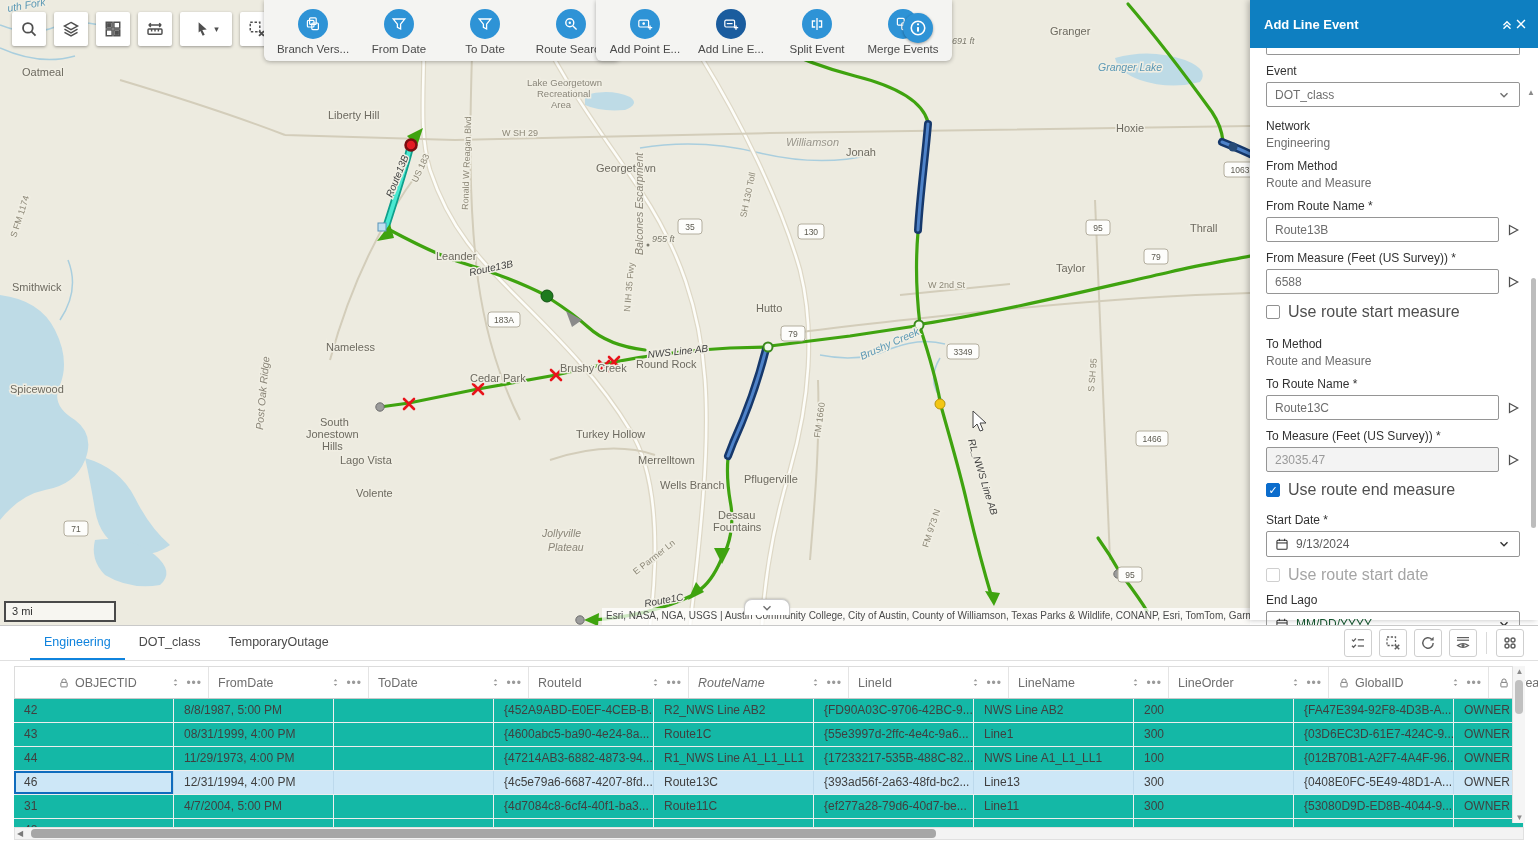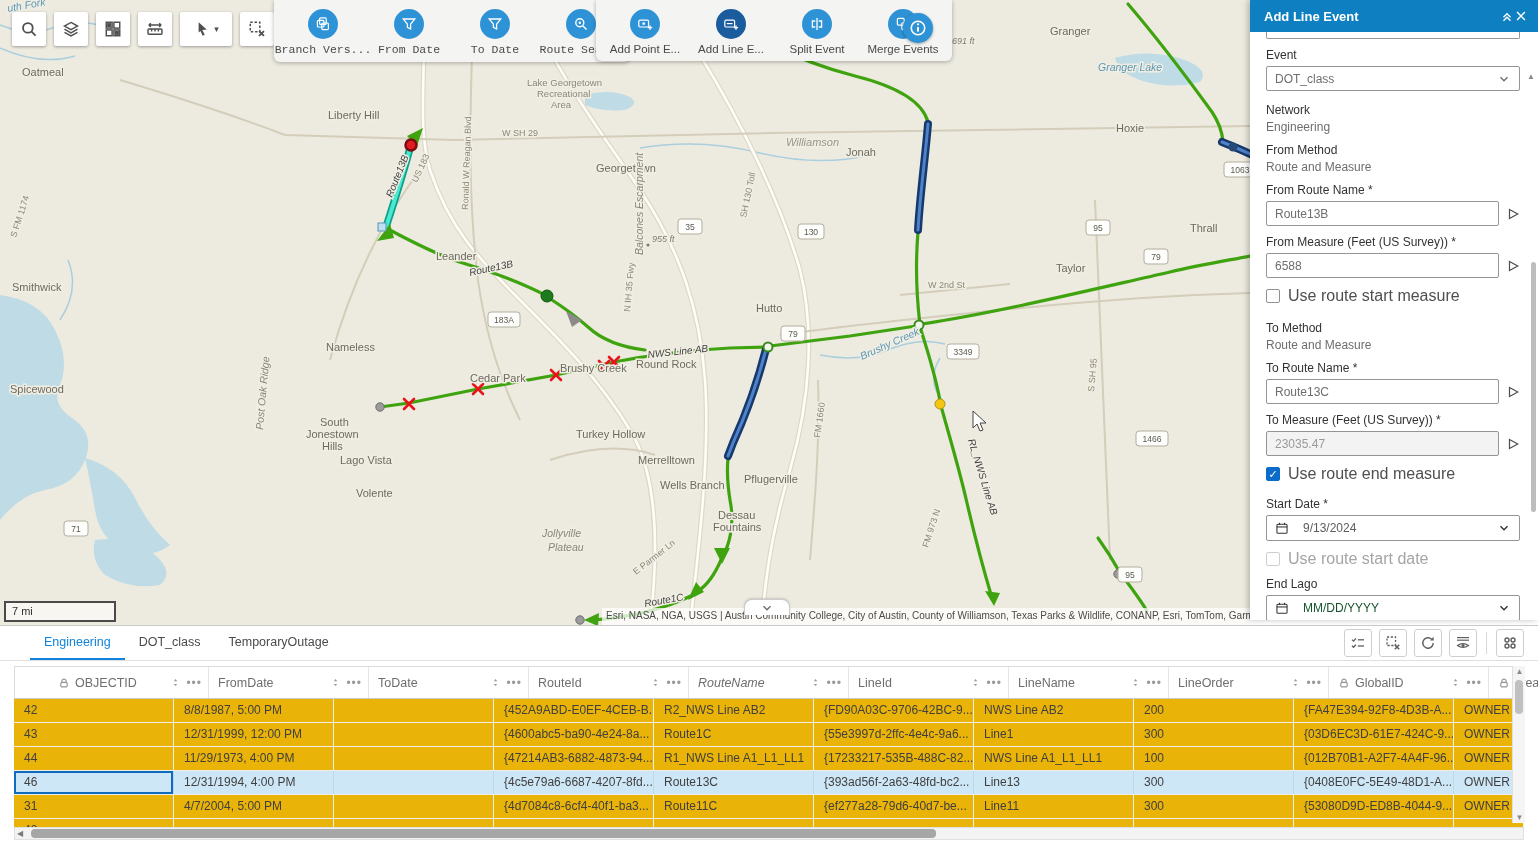--- a/index.html
+++ b/index.html
@@ -36,21 +36,21 @@
   .info-btn { position:absolute; left:903px; top:13px; width:30px; height:30px; border-radius:50%; background:#2e93d6; color:#fff; display:flex; align-items:center; justify-content:center; box-shadow:0 1px 3px rgba(0,0,0,.35); cursor:pointer; }
   .info-btn svg { width:18px; height:18px; }
 
   .scalebar { position:absolute; left:4px; top:601px; width:112px; height:21px; border:2px solid #4a4a4a; background:rgba(255,255,255,.55); font-size:11px; color:#333; padding:2px 0 0 6px; }
   .attribution { position:absolute; right:0; top:608px; width:648px; height:17px; background:rgba(255,255,255,.75); font-size:10px; color:#4a4a4a; white-space:nowrap; overflow:hidden; padding:2px 4px 0 4px; }
   .attr-collapse { position:absolute; left:744px; top:599px; width:46px; height:16px; background:#fff; border:1px solid #ccc; border-bottom:none; border-radius:8px 8px 0 0; display:flex; align-items:center; justify-content:center; color:#6e6e6e; cursor:pointer; box-shadow:0 -1px 2px rgba(0,0,0,.15); }
   .attr-collapse svg { width:12px; height:12px; }
 
   
   .panel { position:absolute; left:1250px; top:0; width:288px; height:620px; background:#fff; box-shadow:-2px 0 6px rgba(0,0,0,.25); font-size:12px; color:#323232; }
-  .panel-header { height:32px; background:#0e7fc1; color:#fff; display:flex; align-items:center; padding:0 10px 0 14px; }
+  .panel-header { height:48px; background:#0e7fc1; color:#fff; display:flex; align-items:center; padding:0 10px 0 14px; }
   .panel-title { font-size:13px; font-weight:bold; flex:1; }
   .panel-hicon { width:22px; height:22px; display:flex; align-items:center; justify-content:center; color:#fff; cursor:pointer; }
   .panel-hicon svg { width:14px; height:14px; }
   .panel-body { position:relative; padding:0 18px 0 16px; height:588px; overflow:hidden; }
   .clipped-input { height:7px; border:1px solid #959595; border-top:none; border-radius:0 0 2px 2px; margin-top:0; }
   .f-label { margin-top:9px; font-size:12px; color:#323232; }
   .f-value { margin-top:3px; font-size:12px; color:#6e6e6e; }
   .sel-box { margin-top:4px; height:25px; border:1px solid #959595; border-radius:2px; display:flex; align-items:center; padding:0 8px; color:#6e6e6e; cursor:pointer; }
   .sel-box .sel-text { flex:1; font-size:12px; }
   .sel-box svg { width:11px; height:11px; color:#6e6e6e; }
@@ -58,21 +58,21 @@
   .input-row input { flex:1; height:25px; border:1px solid #959595; border-radius:2px; padding:0 8px; font-size:12px; color:#6e6e6e; font-family:"Liberation Sans",sans-serif; background:#fff; }
   .input-row input:disabled { background:#f3f3f3; color:#9a9a9a; }
   .pick-btn { width:16px; height:16px; color:#4f4f4f; cursor:pointer; flex:0 0 auto; }
   .pick-btn svg { width:15px; height:15px; }
   .cb-row { margin-top:9px; display:flex; align-items:center; gap:8px; cursor:pointer; }
   .cb { width:14px; height:14px; border:1px solid #919191; border-radius:2px; background:#fff; flex:0 0 auto; display:flex; align-items:center; justify-content:center; }
   .cb.checked { background:#0b6ccc; border-color:#0b6ccc; color:#fff; font-size:11px; line-height:1; }
   .cb.disabled { border-color:#cfcfcf; }
   .cb-label { font-size:16px; color:#4f4f4f; }
   .cb-row.disabled .cb-label { color:#a5a5a5; }
-  .date-box { margin-top:4px; height:25px; border:1px solid #959595; border-radius:2px; display:flex; align-items:center; padding:12px 8px; gap:14px; cursor:pointer; }
+  .date-box { margin-top:4px; height:25px; border:1px solid #959595; border-radius:2px; display:flex; align-items:center; padding:12px 8px; gap:7px; cursor:pointer; }
   .date-box .date-text { flex:1; font-size:12px; color:#5c5c5c; }
   .date-box .date-text.ph { color:#14532d; }
   .panel-scroll { position:absolute; right:2px; top:230px; width:5px; height:250px; background:#bdbdbd; border-radius:3px; }
   .panel-scroll-up { position:absolute; right:3px; top:40px; color:#8a8a8a; font-size:8px; }
 
   
   .bottom { position:absolute; left:0; top:625px; width:1538px; height:240px; background:#fff; border-top:1px solid #c9c9c9; }
   .tabbar { height:35px; display:flex; align-items:flex-end; padding-left:30px; border-bottom:1px solid #e0e0e0; position:relative; }
   .tab { font-size:12.5px; color:#4a4a4a; padding:8px 14px 9px; cursor:pointer; border-bottom:2px solid transparent; }
   .tab.active { color:#0f83dd; border-bottom-color:#0f83dd; }
@@ -83,21 +83,21 @@
 
   .grid-wrap { position:relative; margin:5px 0 0 14px; width:1510px; }
   .grid-head { display:flex; height:33px; border:1px solid #dcdcdc; border-bottom:1px solid #c9c9c9; background:#fff;padding-left:34px; }
   .gh-cell { display:flex; align-items:center; gap:5px; padding:0 6px 0 9px; border-right:1px solid #e4e4e4; font-size:12.5px; color:#6e6e6e; overflow:hidden; white-space:nowrap; cursor:pointer; }
   .gh-cell .lockico { color:#7a7a7a; flex:0 0 auto; }
   .gh-cell .lockico svg { width:12px; height:12px; display:block; }
   .gh-label { flex:1; overflow:hidden; text-overflow:ellipsis; }
   .gh-sort { color:#9a9a9a; cursor:pointer; flex:0 0 auto; }
   .gh-sort svg { width:11px; height:11px; display:block; }
   .gh-menu { color:#9a9a9a; cursor:pointer; flex:0 0 auto; font-size:12px; letter-spacing:1px; }
-  .grid-row { display:flex; height:24px; border-bottom:1px solid #ededed; background:#eab308; cursor:pointer; }
+  .grid-row { display:flex; height:24px; border-bottom:1px solid #ededed; background:#14b8a6; cursor:pointer; }
   .gr-cell { padding:4px 6px 0 10px; font-size:12px; color:#404040; border-right:1px solid #f0f0f0; overflow:hidden; white-space:nowrap; }
   .grid-row.selected { background:#cde7f7; }
   .grid-row.selected .gr-cell { border-right-color:#bcd9ec; }
   .grid-row.selected .gr-cell:first-child { box-shadow:inset 0 0 0 2px #0f6cbd; }
   .grid-row.partial { height:8px; overflow:hidden; border-bottom:none; }
   .vscroll { position:absolute; right:-1px; top:0; width:13px; height:157px; background:#f5f5f5; border-left:1px solid #e0e0e0; }
   .vthumb { position:absolute; left:2px; top:14px; width:8px; height:34px; background:#c0c0c0; border-radius:4px; }
   .varrow { position:absolute; left:0; width:13px; text-align:center; font-size:8px; color:#8a8a8a; cursor:pointer; }
   .hscroll { margin:0 0 0 14px; width:1510px; height:13px; background:#f3f3f3; border:1px solid #e0e0e0; position:relative; }
   .hthumb { position:absolute; left:16px; top:1px; height:9px; width:905px; background:#a6a6a6; border-radius:4px; }
@@ -366,21 +366,21 @@
             </svg></span>
         </div>
         <div class="map-tool gap">
           <span style="width:18px;height:18px;display:block;"><svg viewBox="0 0 16 16" fill="none" stroke="currentColor" stroke-width="1.3">
               <path d="M2 13 H8 V7 H13.5"></path>
               <rect x="12" y="5.6" width="2.8" height="2.8" fill="currentColor" stroke="none"></rect>
               <circle cx="2.4" cy="13" r="1.4" fill="currentColor" stroke="none"></circle>
             </svg></span>
         </div>
       </div>
-    <div class="tb-group" id="tbg0" style="left:274px;font-family:Liberation Mono, monospace;">
+    <div class="tb-group" id="tbg0" style="left:264px;">
         <div class="tb-item">
           <span class="tb-circle">
             <svg viewBox="0 0 16 16" fill="none" stroke="currentColor" stroke-width="1.2">
               <rect x="4.6" y="1.8" width="6.6" height="6.6" rx="1"></rect>
               <rect x="2.4" y="4.4" width="6.6" height="6.6" rx="1"></rect>
               <rect x="6.8" y="7" width="6.6" height="6.6" rx="1"></rect>
             </svg>
           </span>
           <span class="tb-label">Branch Vers...</span>
         </div>
@@ -455,21 +455,21 @@
     <div class="info-btn">
         <span id="info-ic">
           <svg viewBox="0 0 16 16" fill="none" stroke="currentColor" stroke-width="1.4" style="width: 18px; height: 18px; display: block;">
             <circle cx="8" cy="8" r="6"></circle>
             <line x1="8" y1="7.2" x2="8" y2="11.2" stroke-width="1.8"></line>
             <circle cx="8" cy="4.7" r="1" fill="currentColor" stroke="none"></circle>
           </svg>
         </span>
       </div>
 
-    <div class="scalebar"><span>7 mi</span></div>
+    <div class="scalebar"><span>3 mi</span></div>
     <div class="attribution">Esri, NASA, NGA, USGS | Austin Community College, City of Austin, County of Williamson, Texas Parks &amp; Wildlife, CONANP, Esri, TomTom, Garmin,</div>
     <div class="attr-collapse">
         <span id="attr-chev" style="display: inline-block; width: 14px; height: 14px;">
           <svg viewBox="0 0 16 16" fill="none" stroke="currentColor" stroke-width="1.6" style="width: 100%; height: 100%; display: block;">
             <path d="M4 6 L8 10 L12 6"></path>
           </svg>
         </span>
       </div>
   </div>
 
@@ -757,21 +757,21 @@
             <div class="gr-cell" style="width: 160px; flex: 0 0 160px;">{452A9ABD-E0EF-4CEB-B...</div>
             <div class="gr-cell" style="width: 160px; flex: 0 0 160px;">R2_NWS Line AB2</div>
             <div class="gr-cell" style="width: 160px; flex: 0 0 160px;">{FD90A03C-9706-42BC-9...</div>
             <div class="gr-cell" style="width: 160px; flex: 0 0 160px;">NWS Line AB2</div>
             <div class="gr-cell" style="width: 160px; flex: 0 0 160px;">200</div>
             <div class="gr-cell" style="width: 160px; flex: 0 0 160px;">{FA47E394-92F8-4D3B-A...</div>
             <div class="gr-cell" style="width: 70px; flex: 0 0 70px;">OWNER</div>
           </div>
           <div class="grid-row">
             <div class="gr-cell" style="width: 160px; flex: 0 0 160px;">43</div>
-            <div class="gr-cell" style="width: 160px; flex: 0 0 160px;">12/31/1999, 12:00 PM</div>
+            <div class="gr-cell" style="width: 160px; flex: 0 0 160px;">08/31/1999, 4:00 PM</div>
             <div class="gr-cell" style="width: 160px; flex: 0 0 160px;"></div>
             <div class="gr-cell" style="width: 160px; flex: 0 0 160px;">{4600abc5-ba90-4e24-8a...</div>
             <div class="gr-cell" style="width: 160px; flex: 0 0 160px;">Route1C</div>
             <div class="gr-cell" style="width: 160px; flex: 0 0 160px;">{55e3997d-2ffc-4e4c-9a6...</div>
             <div class="gr-cell" style="width: 160px; flex: 0 0 160px;">Line1</div>
             <div class="gr-cell" style="width: 160px; flex: 0 0 160px;">300</div>
             <div class="gr-cell" style="width: 160px; flex: 0 0 160px;">{03D6EC3D-61E7-424C-9...</div>
             <div class="gr-cell" style="width: 70px; flex: 0 0 70px;">OWNER</div>
           </div>
           <div class="grid-row">

